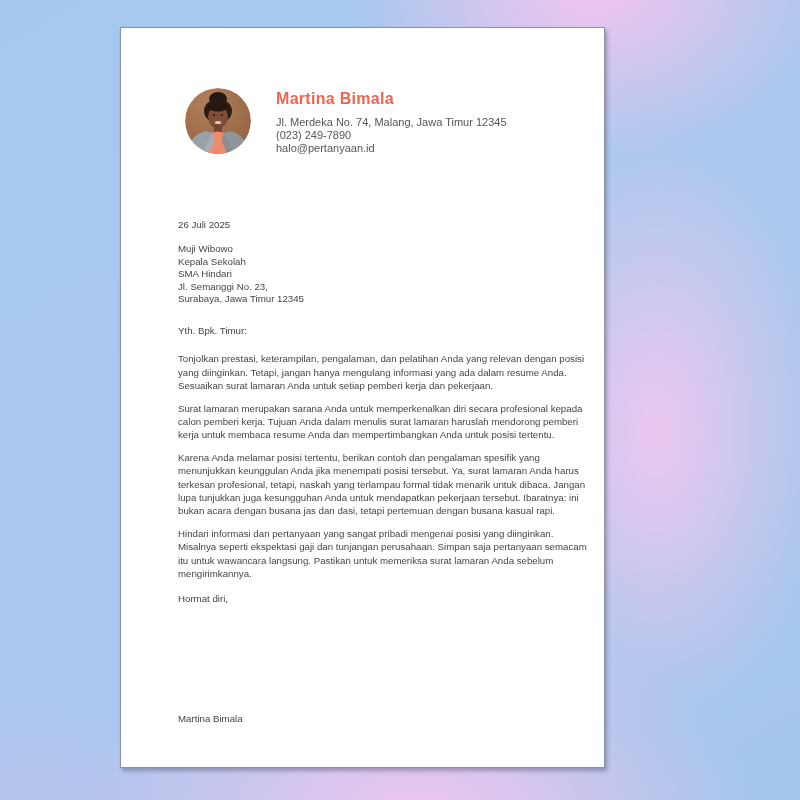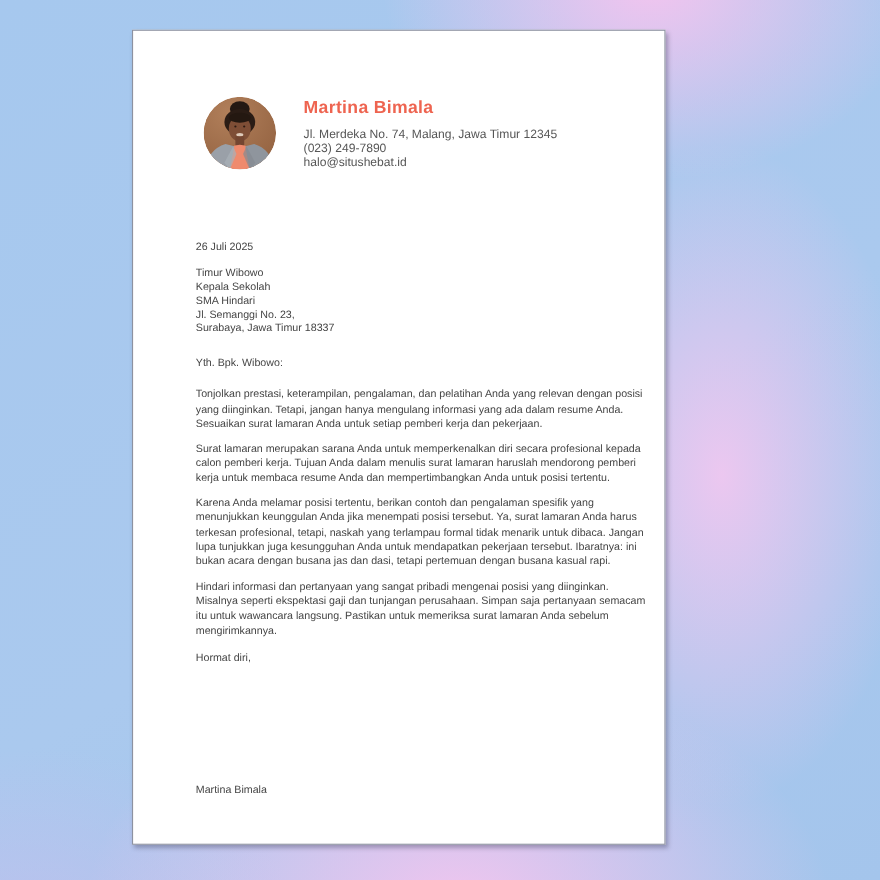--- a/index.html
+++ b/index.html
@@ -112,35 +112,35 @@
           <path d="M27 45 L30 52 L24 66 L19 60 Z" fill="#aab0b8" opacity="0.7"></path>
           <path d="M39 45 L36 52 L42 66 L47 60 Z" fill="#848a92" opacity="0.7"></path>
         </g>
       </svg>
     </div>
 
     <div class="header-text">
       <div class="name">Martina Bimala</div>
       <div class="contact-line">Jl. Merdeka No. 74, Malang, Jawa Timur 12345</div>
       <div class="contact-line">(023) 249-7890</div>
-      <div class="contact-line">halo@situshebat.id</div>
+      <div class="contact-line">halo@pertanyaan.id</div>
     </div>
 
     <div class="date-line">26 Juli 2025</div>
 
     <div class="recipient">
-      <div>Timur Wibowo</div>
+      <div>Muji Wibowo</div>
       <div>Kepala Sekolah</div>
       <div>SMA Hindari</div>
       <div>Jl. Semanggi No. 23,</div>
-      <div>Surabaya, Jawa Timur 18337</div>
+      <div>Surabaya, Jawa Timur 12345</div>
     </div>
 
     <div class="body-block">
-      <div class="salutation">Yth. Bpk. Wibowo:</div>
+      <div class="salutation">Yth. Bpk. Timur:</div>
       <p>Tonjolkan prestasi, keterampilan, pengalaman, dan pelatihan Anda yang relevan dengan posisi yang diinginkan. Tetapi, jangan hanya mengulang informasi yang ada dalam resume Anda. Sesuaikan surat lamaran Anda untuk setiap pemberi kerja dan pekerjaan.</p>
       <p>Surat lamaran merupakan sarana Anda untuk memperkenalkan diri secara profesional kepada calon pemberi kerja. Tujuan Anda dalam menulis surat lamaran haruslah mendorong pemberi kerja untuk membaca resume Anda dan mempertimbangkan Anda untuk posisi tertentu.</p>
       <p>Karena Anda melamar posisi tertentu, berikan contoh dan pengalaman spesifik yang menunjukkan keunggulan Anda jika menempati posisi tersebut. Ya, surat lamaran Anda harus terkesan profesional, tetapi, naskah yang terlampau formal tidak menarik untuk dibaca. Jangan lupa tunjukkan juga kesungguhan Anda untuk mendapatkan pekerjaan tersebut. Ibaratnya: ini bukan acara dengan busana jas dan dasi, tetapi pertemuan dengan busana kasual rapi.</p>
       <p>Hindari informasi dan pertanyaan yang sangat pribadi mengenai posisi yang diinginkan. Misalnya seperti ekspektasi gaji dan tunjangan perusahaan. Simpan saja pertanyaan semacam itu untuk wawancara langsung. Pastikan untuk memeriksa surat lamaran Anda sebelum mengirimkannya.</p>
     </div>
 
     <div class="closing-line">Hormat diri,</div>
 
     <div class="signature-line">Martina Bimala</div>
 

